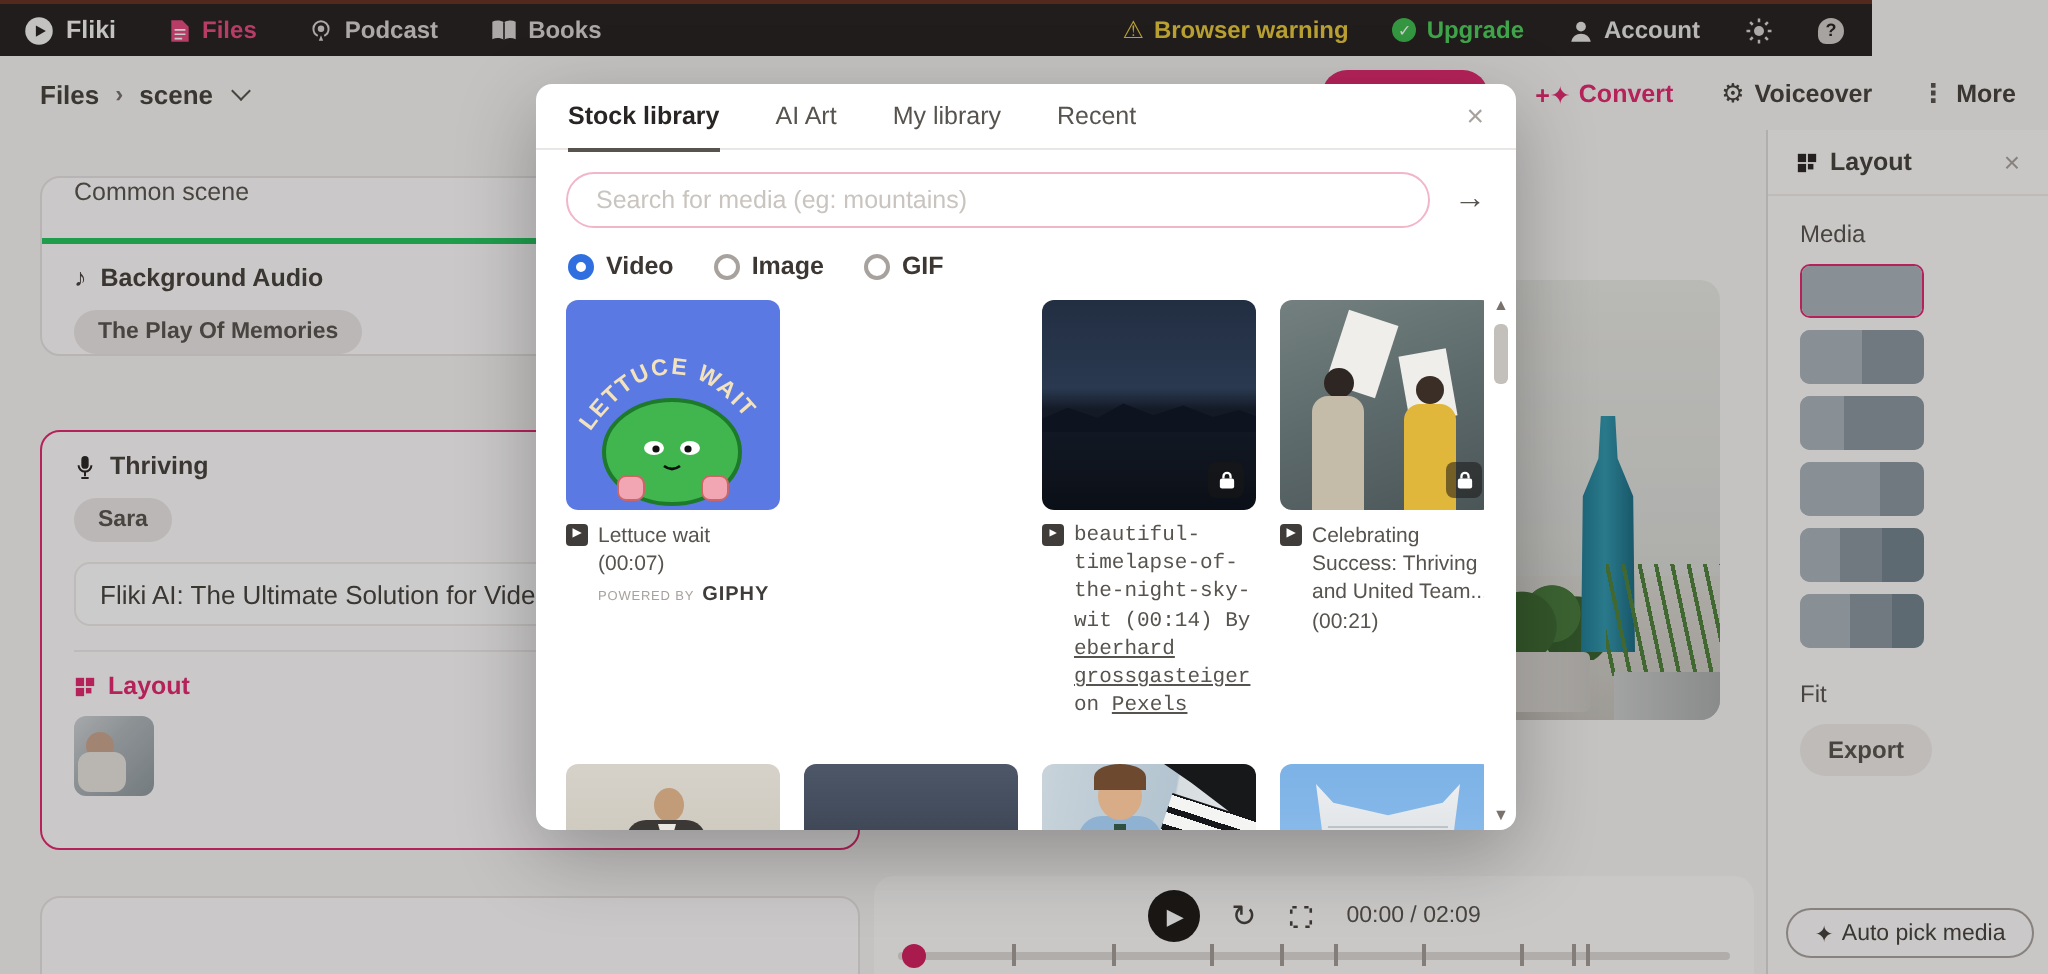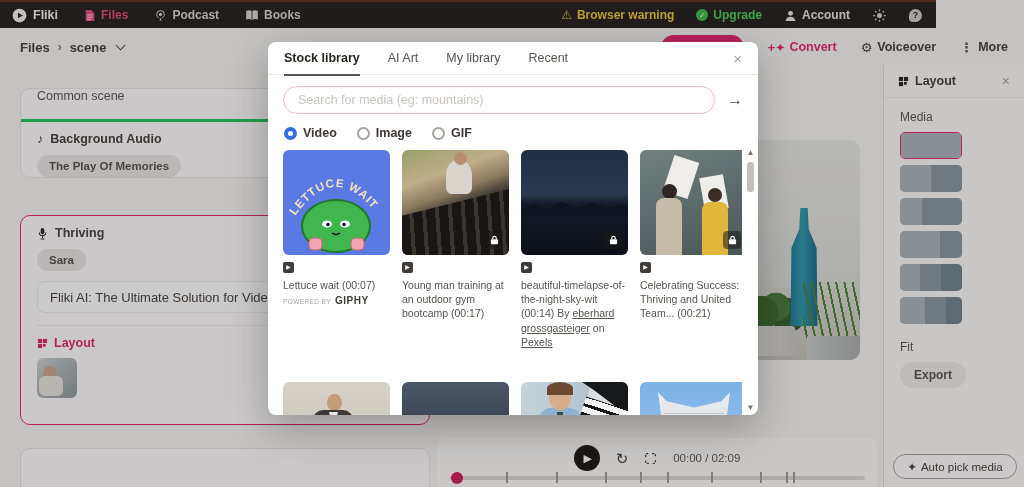--- a/index.html
+++ b/index.html
@@ -87,21 +87,21 @@
   .m-search::placeholder{color:#c9c4bf;}
   .m-arrow{color:#57534e;font-size:16px;cursor:pointer;}
   .m-radios{position:absolute;left:16px;top:84px;display:flex;gap:20px;align-items:center;}
   .radio{display:flex;align-items:center;gap:6px;font-size:12.5px;color:#3d3734;font-weight:bold;cursor:pointer;}
   .rdot{width:13px;height:13px;border-radius:50%;border:2px solid #a8a29e;box-sizing:border-box;background:#fff;}
   .rdot.on{border:4px solid #2f6fe0;}
   .m-grid{position:absolute;left:0;top:106px;width:474px;height:267px;overflow:hidden;}
   .tile{position:absolute;width:107px;border-radius:2px;}
   .thumb{width:107px;height:105px;border-radius:6px;position:relative;overflow:hidden;cursor:pointer;}
   .lock{position:absolute;right:6px;bottom:6px;width:18px;height:18px;border-radius:4px;background:rgba(25,23,21,.55);display:flex;align-items:center;justify-content:center;}
-  .cap{display:flex;gap:5px;margin-top:6px;font-size:10.5px;line-height:1.35;color:#57534e;flex-direction:column;}
+  .cap{display:flex;gap:5px;margin-top:6px;font-size:10.5px;line-height:1.35;color:#57534e;}
   .cap-play{flex:0 0 auto;width:11px;height:11px;border-radius:2px;background:#3f3c3a;color:#fff;font-size:6px;display:flex;align-items:center;justify-content:center;margin-top:1px;}
   .cap a{color:#57534e;}
   .giphy-line{margin-top:2px;display:flex;align-items:baseline;gap:4px;}
   .pb{font-size:6.5px;color:#a8a29e;letter-spacing:.4px;}
   .giphy{font-size:10px;font-weight:bold;color:#3f3c3a;letter-spacing:.5px;}
   
   .t-lettuce{background:#5b79e3;}
   .t-tire{background:linear-gradient(160deg,#97a06b 0%,#c0ad8b 26%,#8a7a5e 42%,#474038 52%,#24211e 66%,#1b1917 100%);}
   .tire-band{position:absolute;left:-20px;top:52px;width:160px;height:80px;transform:rotate(-14deg);background:repeating-linear-gradient(100deg,#181614 0 9px,#3a342e 9px 13px);border-radius:10px;}
   .tire-man{position:absolute;left:44px;top:10px;width:26px;height:34px;background:#d8d4cc;border-radius:45% 45% 20% 20%;}
@@ -410,39 +410,22 @@
         <div class="cap">
             <span class="cap-play">▶</span>
             <span><span>Lettuce wait (00:07)</span>
           <span class="giphy-line">
                 <span class="pb">POWERED BY</span>
                 <span class="giphy">GIPHY</span>
               </span></span>
         </div>
       </div>
 
-      <div class="tile" style="left:134px;top:2px;">
-        <div class="thumb t-tire">
-          <div class="tire-man"></div>
-          <div class="tire-head"></div>
-          <div class="tire-band"></div>
-          <div class="lock">
-              <svg width="9" height="10" viewBox="0 0 12 14">
-                <rect x="1" y="6" width="10" height="7" rx="1.5" fill="#fff"></rect>
-                <path d="M3.5 6V4.5a2.5 2.5 0 015 0V6" stroke="#fff" stroke-width="1.6" fill="none"></path>
-              </svg>
-            </div>
-        </div>
-        <div class="cap">
-            <span class="cap-play">▶</span>
-            <span>Young man training at an outdoor gym bootcamp (00:17)</span>
-          </div>
-      </div>
-
-      <div class="tile" style="left:253px;top:2px;">
+
+      <div class="tile" style="left:253px;top:2px;font-family:Liberation Mono, monospace;">
         <div class="thumb t-night">
           <div class="night-ridge"></div>
           <div class="lock">
               <svg width="9" height="10" viewBox="0 0 12 14">
                 <rect x="1" y="6" width="10" height="7" rx="1.5" fill="#fff"></rect>
                 <path d="M3.5 6V4.5a2.5 2.5 0 015 0V6" stroke="#fff" stroke-width="1.6" fill="none"></path>
               </svg>
             </div>
         </div>
         <div class="cap">

